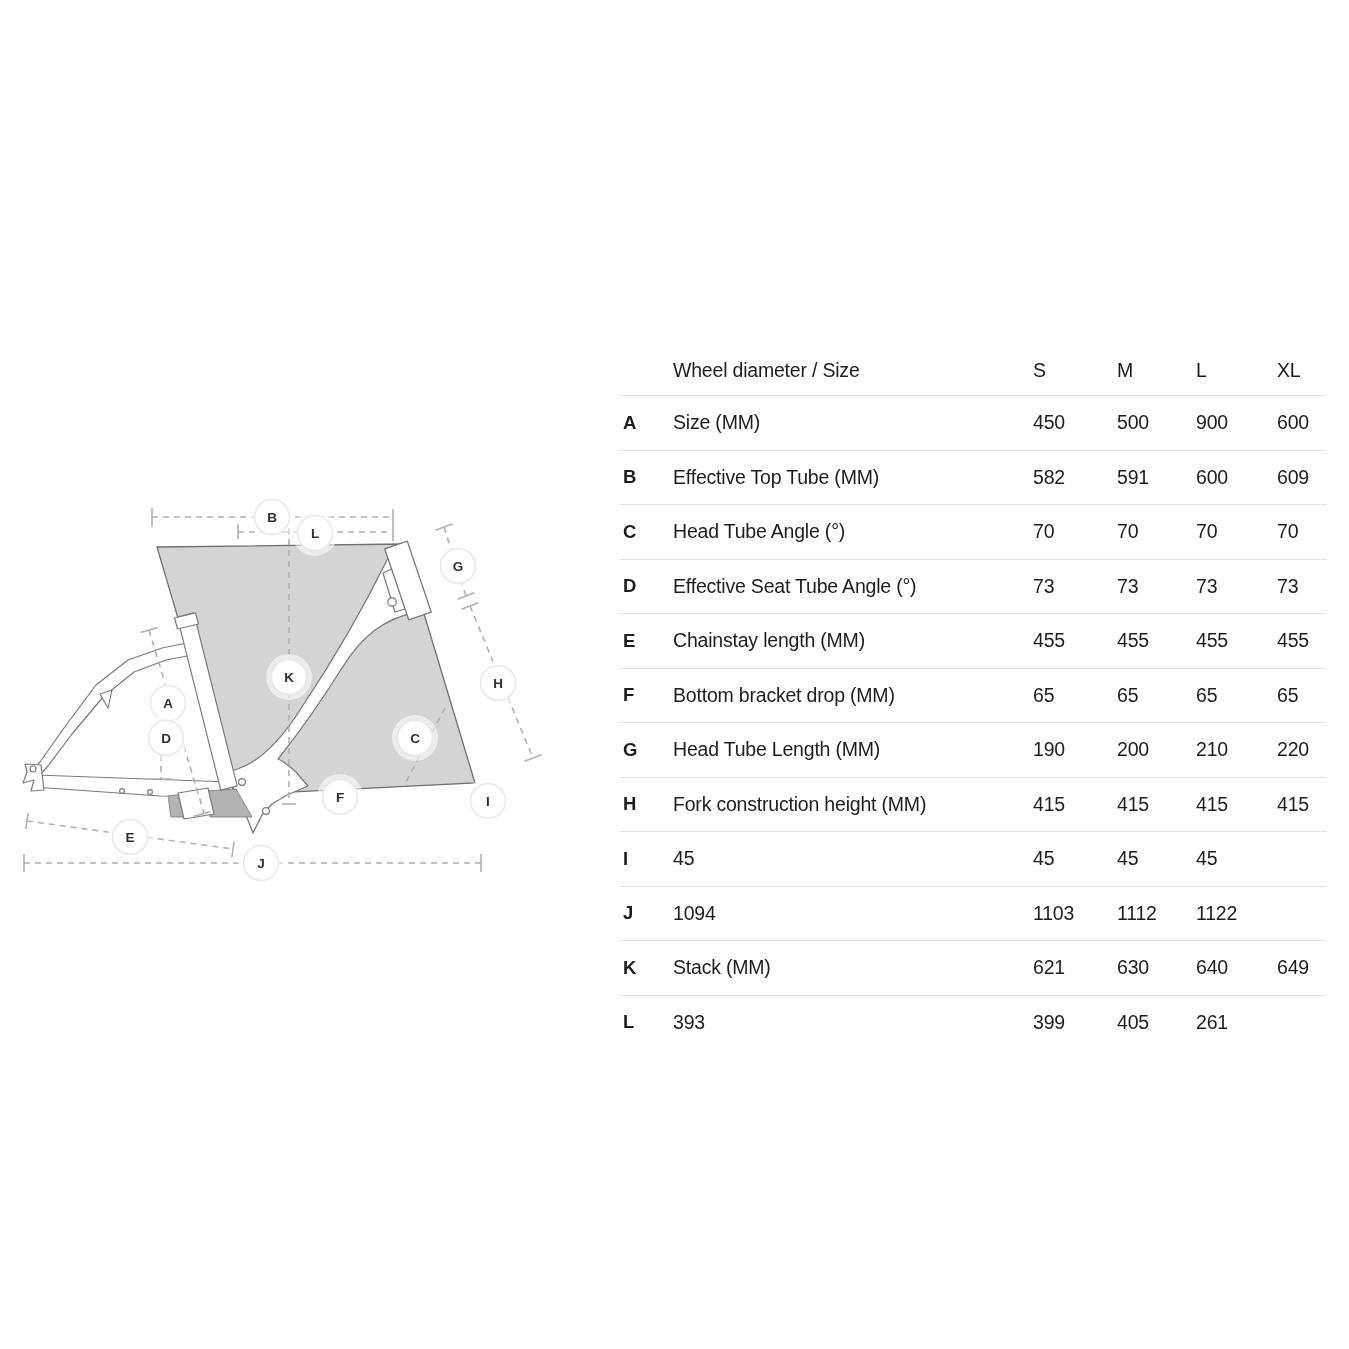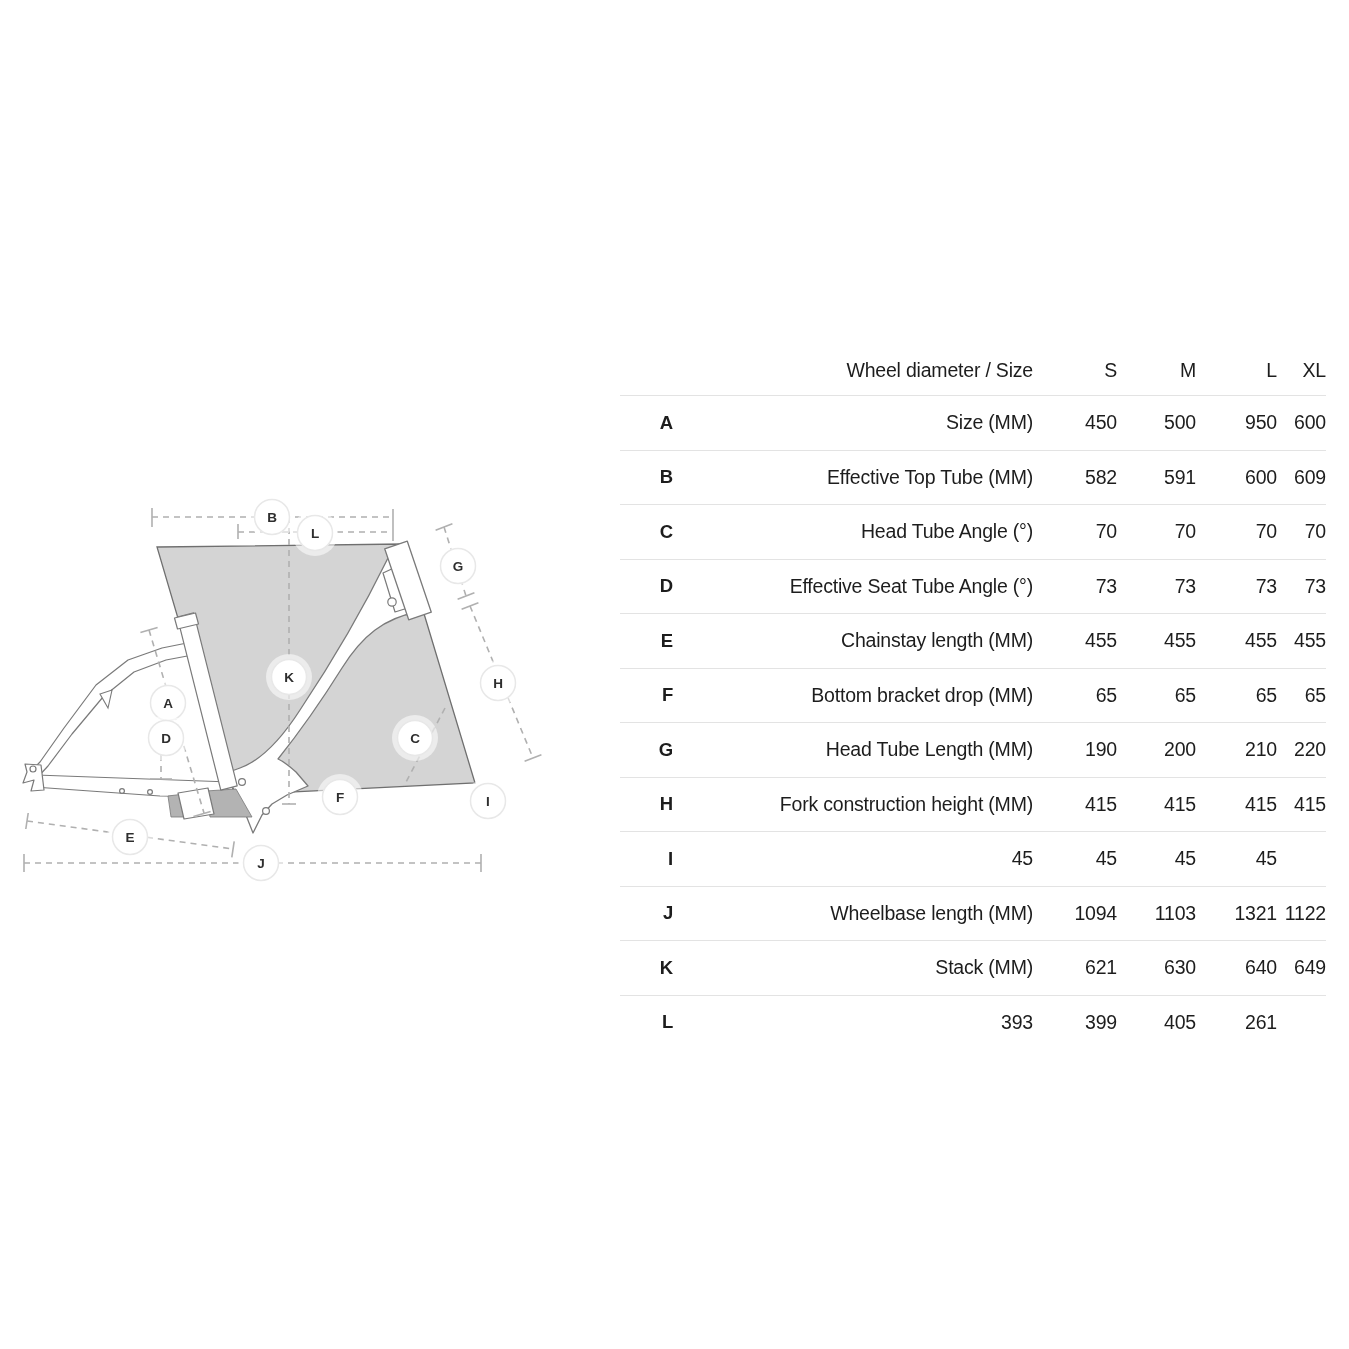--- a/index.html
+++ b/index.html
@@ -5,21 +5,21 @@
   html,body{margin:0;padding:0;background:#ffffff;}
   body{width:1349px;height:1349px;position:relative;overflow:hidden;
        font-family:"Liberation Sans","DejaVu Sans",sans-serif;color:#1d1d1d;}
 
   
   .diagram{position:absolute;left:0;top:460px;width:570px;height:460px;}
 
   
   .geo-table{position:absolute;left:620px;top:346px;width:706px;}
   .g-row{display:grid;grid-template-columns:53px 360px 84px 79px 81px auto;
-         align-items:center;height:53.5px;border-top:1px solid #e3e3e3;text-align:right;}
+         align-items:center;height:53.5px;border-top:1px solid #e3e3e3;}
   .g-row.g-head{height:49px;border-top:none;}
   .cell{font-size:19.5px;letter-spacing:-0.2px;line-height:1.1;white-space:nowrap;}
   .cell.letter{font-weight:bold;font-size:18.5px;padding-left:3px;}
   .cell.label{}
   .cell.val{}
 </style>
 </head>
 <body>
 
 <svg class="diagram" viewBox="0 460 570 460" xmlns="http://www.w3.org/2000/svg">
@@ -178,21 +178,21 @@
     <div class="cell val">M</div>
     <div class="cell val">L</div>
     <div class="cell val">XL</div>
   </div>
   <div id="rows">
   <div class="g-row">
     <div class="cell letter">A</div>
     <div class="cell label">Size (MM)</div>
     <div class="cell val">450</div>
     <div class="cell val">500</div>
-    <div class="cell val">950</div>
+    <div class="cell val">900</div>
     <div class="cell val">600</div>
   </div>
 
   <div class="g-row">
     <div class="cell letter">B</div>
     <div class="cell label">Effective Top Tube (MM)</div>
     <div class="cell val">582</div>
     <div class="cell val">591</div>
     <div class="cell val">600</div>
     <div class="cell val">609</div>
@@ -255,24 +255,23 @@
   <div class="g-row">
     <div class="cell letter">I</div>
     <div class="cell val">45</div>
     <div class="cell val">45</div>
     <div class="cell val">45</div>
     <div class="cell val">45</div>
   </div>
 
   <div class="g-row">
     <div class="cell letter">J</div>
-    <div class="cell label">Wheelbase length (MM)</div>
     <div class="cell val">1094</div>
     <div class="cell val">1103</div>
-    <div class="cell val">1321</div>
+    <div class="cell val">1112</div>
     <div class="cell val">1122</div>
   </div>
 
   <div class="g-row">
     <div class="cell letter">K</div>
     <div class="cell label">Stack (MM)</div>
     <div class="cell val">621</div>
     <div class="cell val">630</div>
     <div class="cell val">640</div>
     <div class="cell val">649</div>

